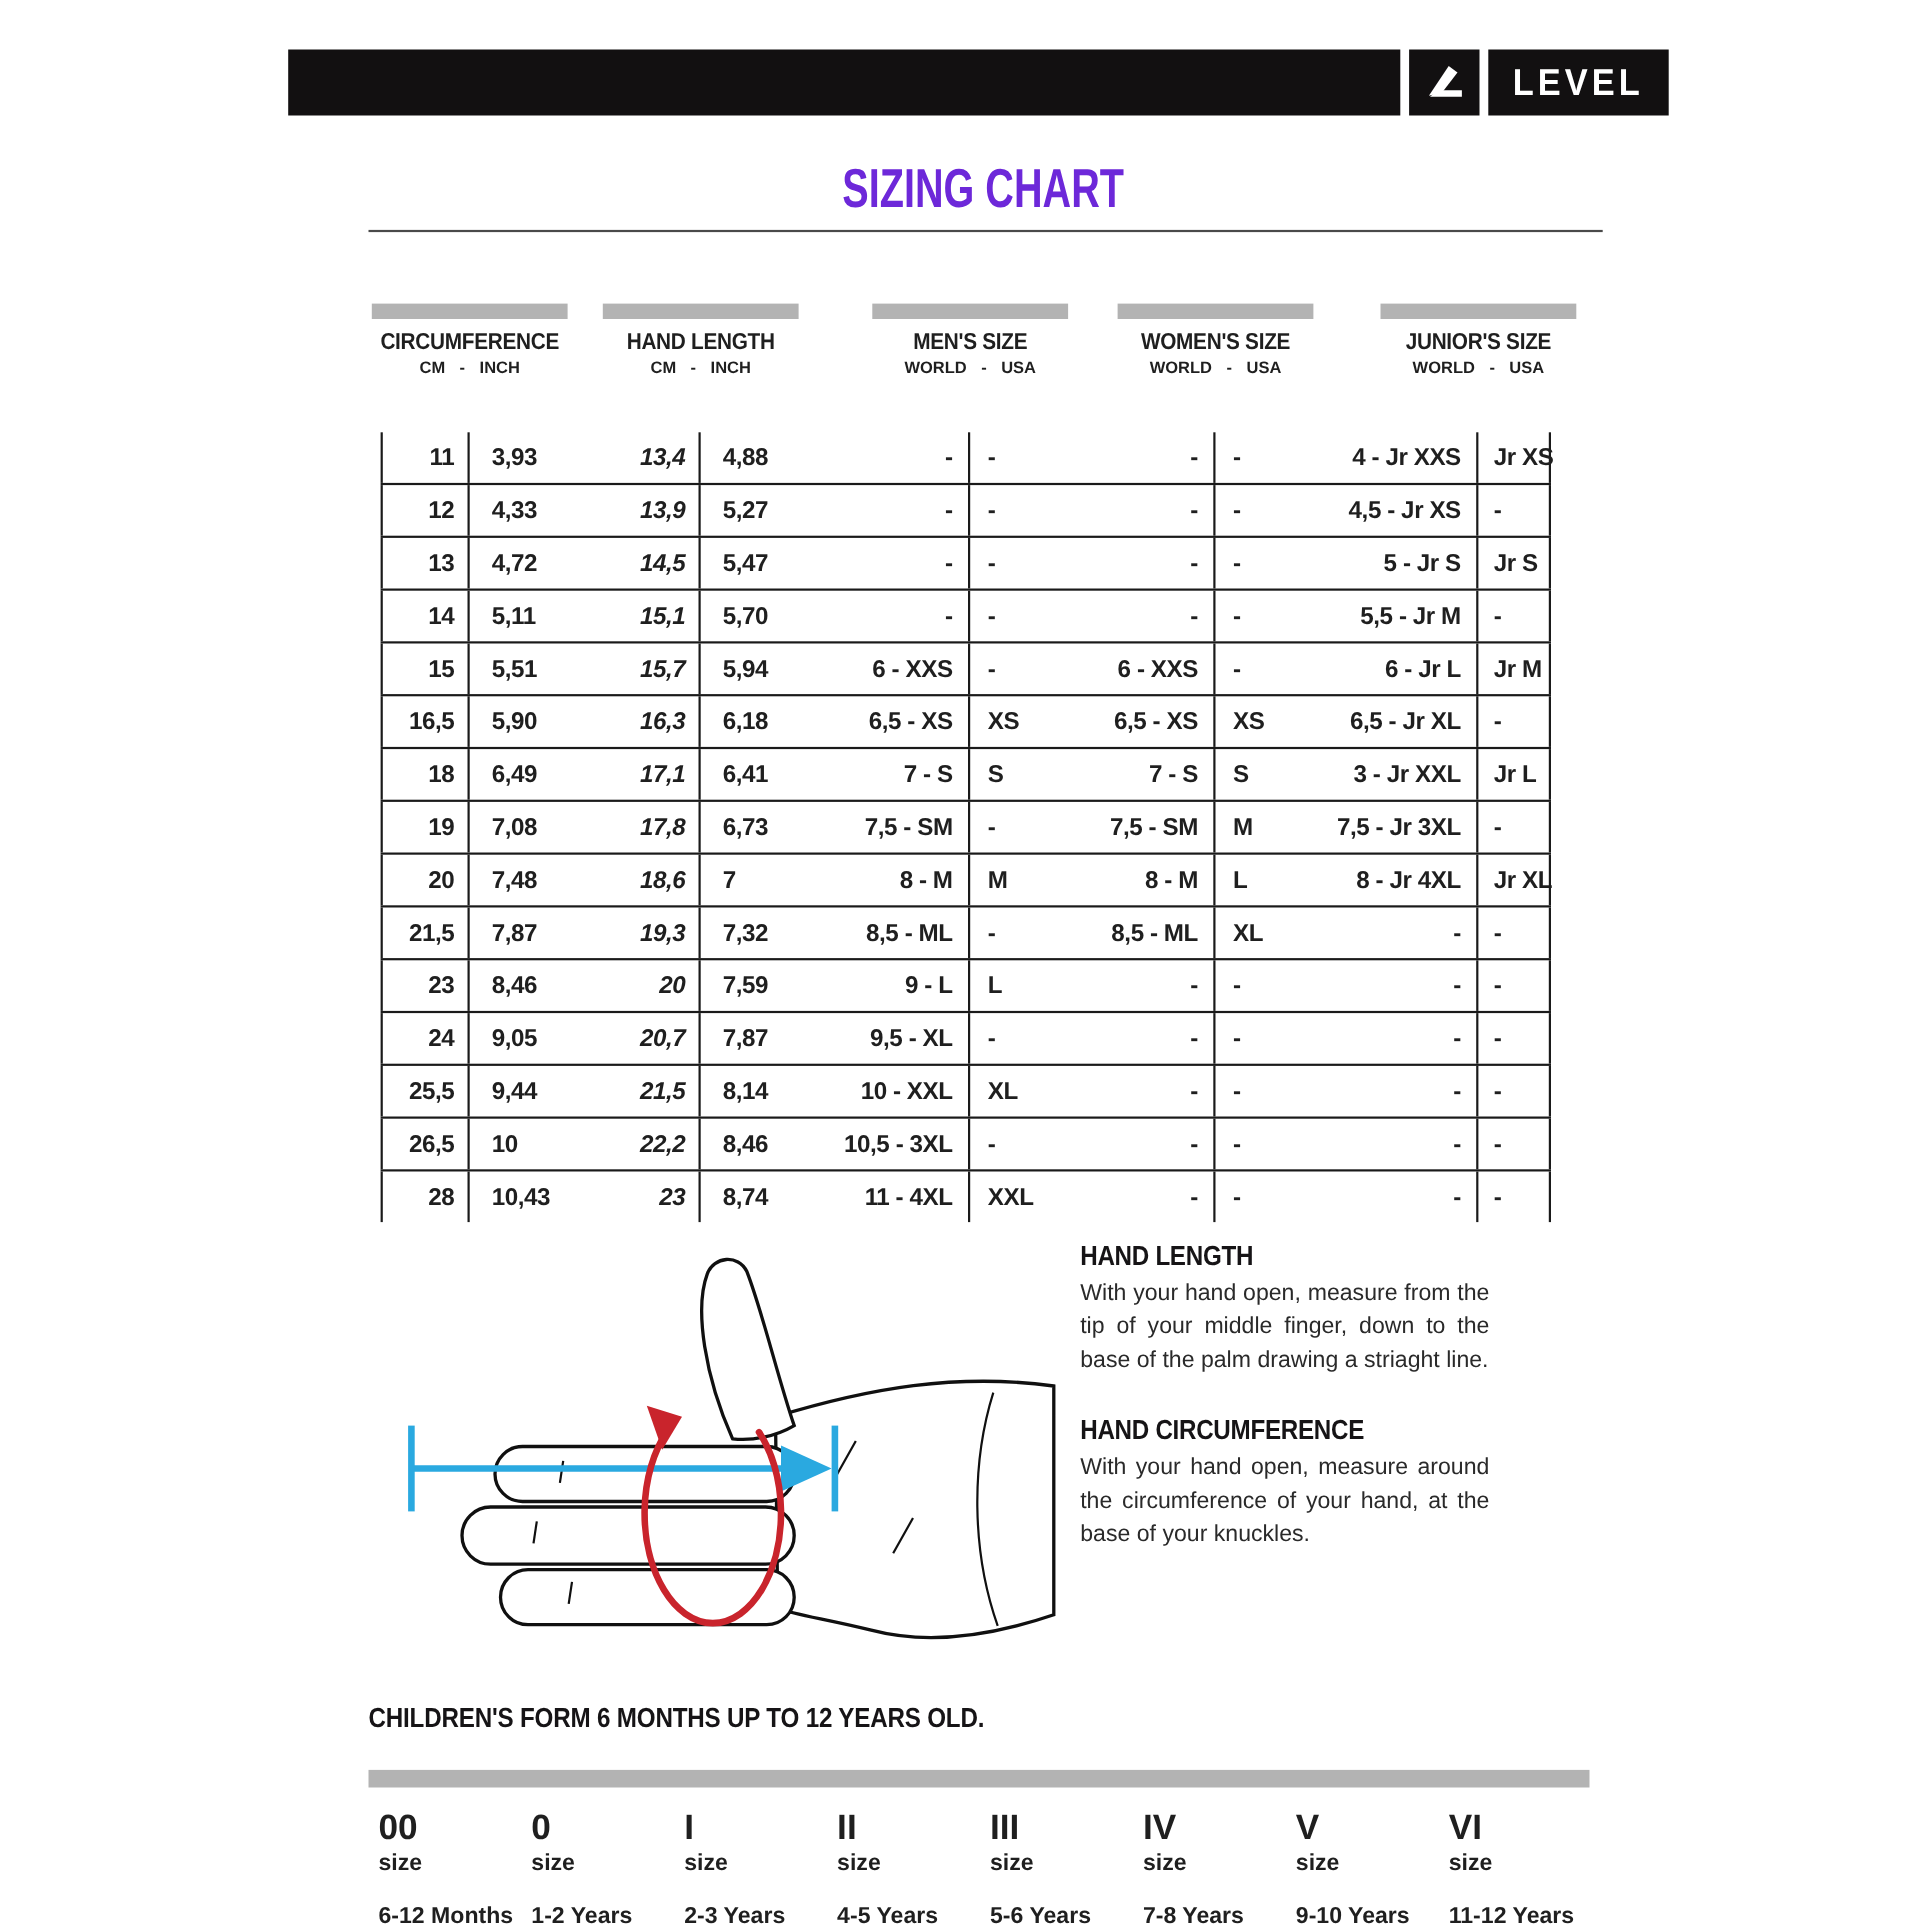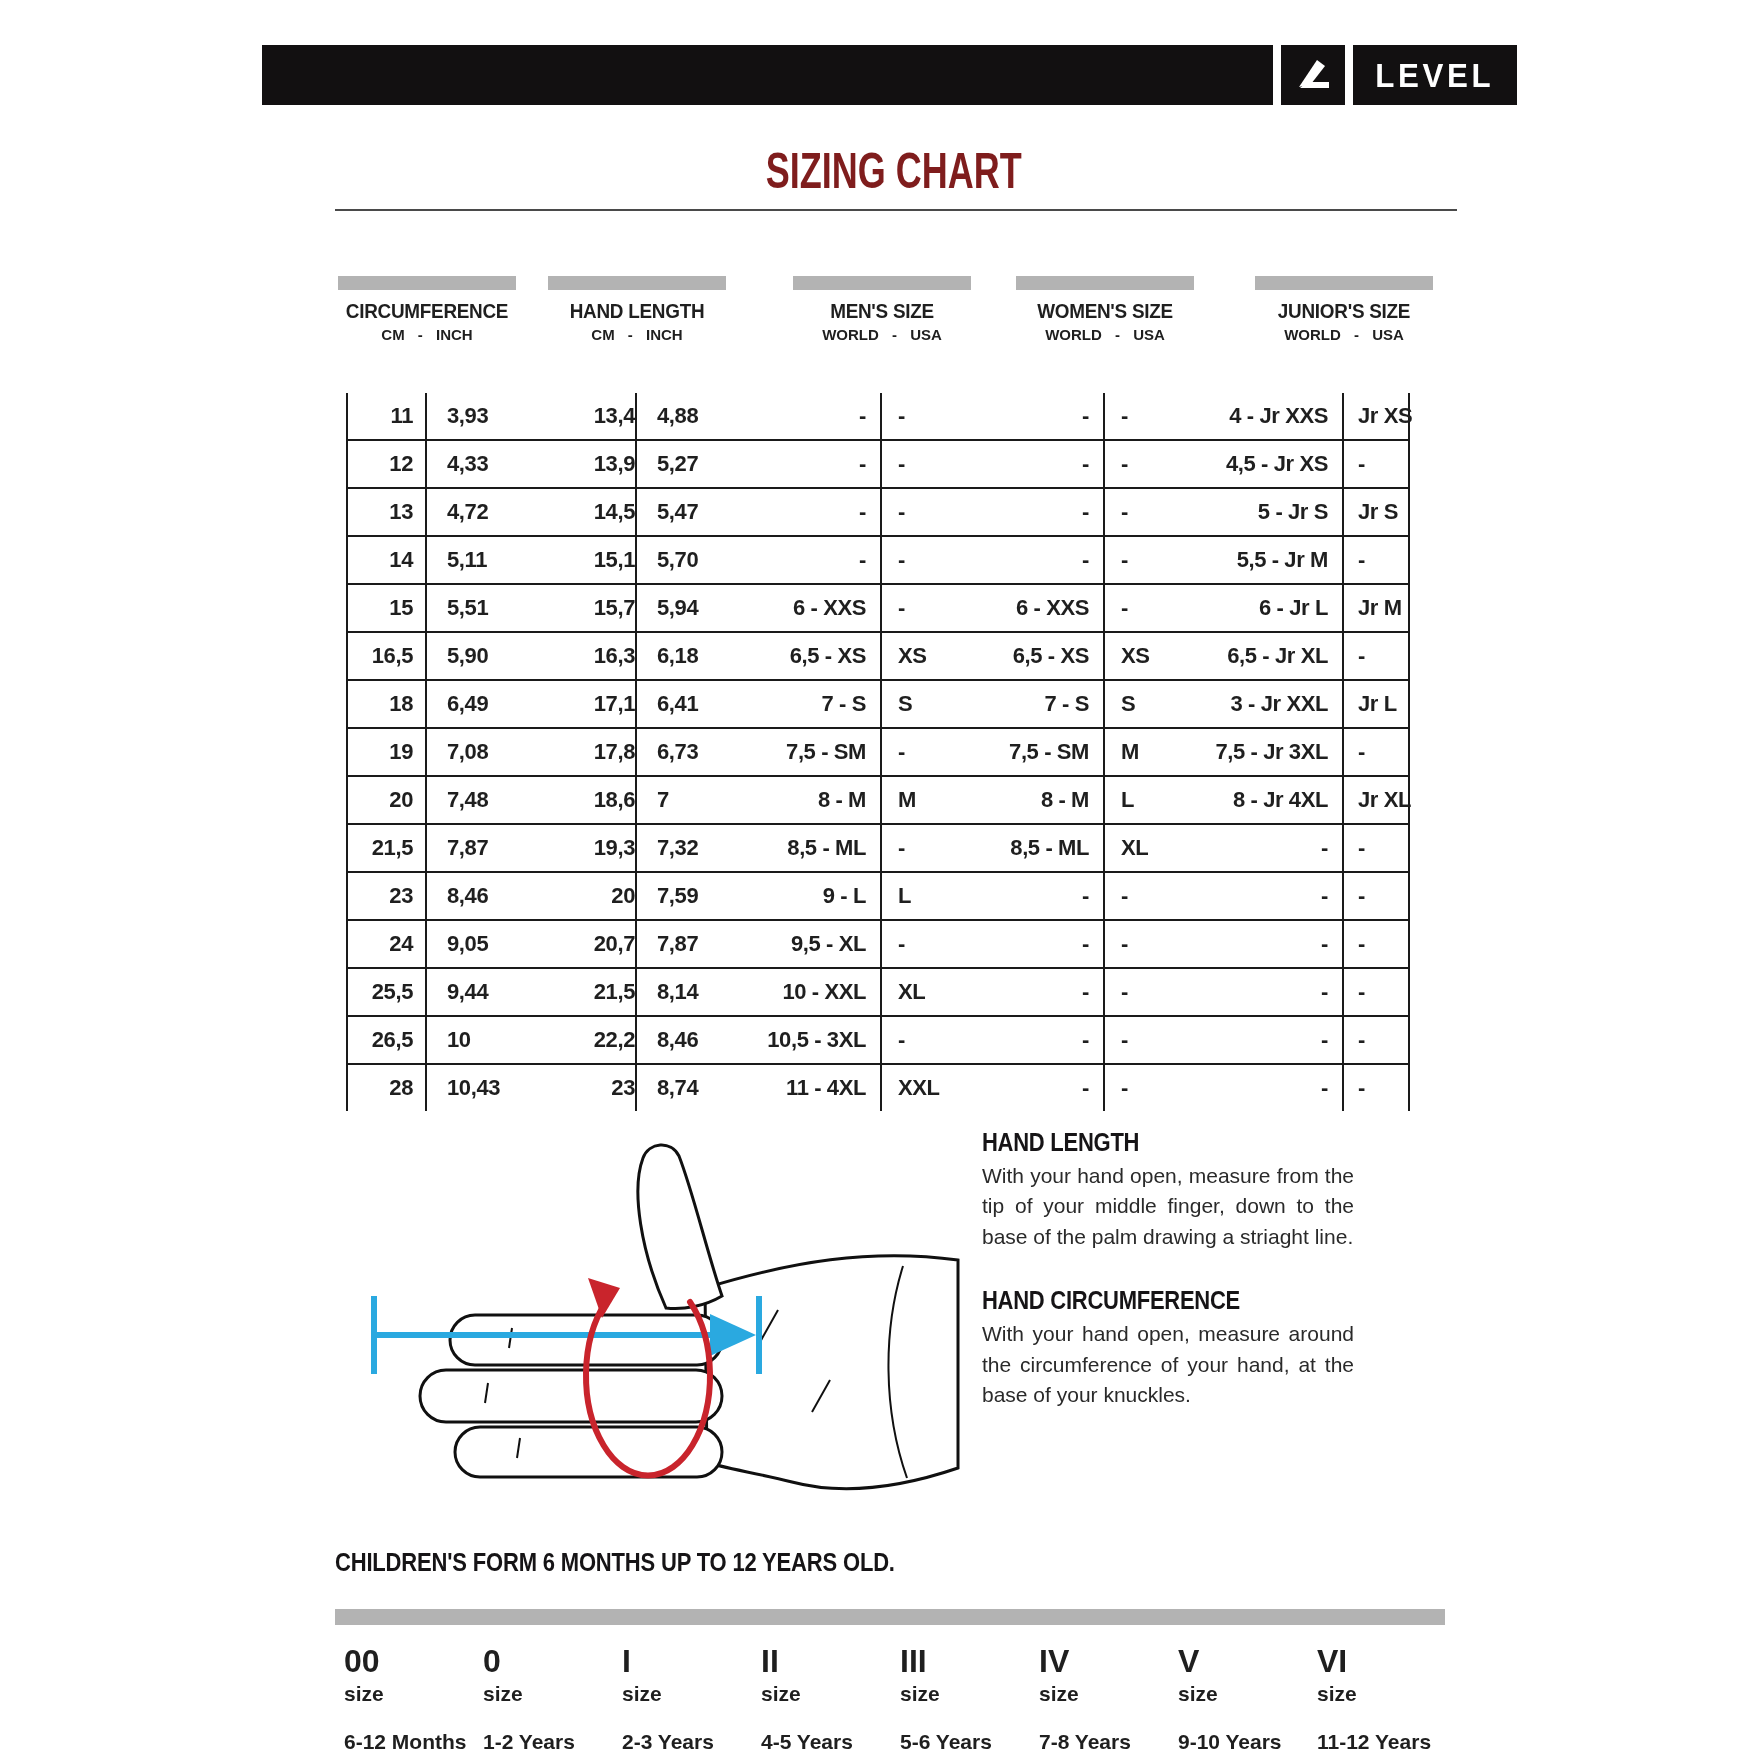--- a/index.html
+++ b/index.html
@@ -17,38 +17,38 @@
   }
   
   .topbar{position:absolute;left:262px;top:45px;width:1011px;height:60px;background:var(--ink);}
   .logo-icon-box{position:absolute;left:1281px;top:45px;width:64px;height:60px;background:var(--ink);
     display:flex;align-items:center;justify-content:center;}
   .logo-text-box{position:absolute;left:1353px;top:45px;width:164px;height:60px;background:var(--ink);
     display:flex;align-items:center;justify-content:center;color:#fff;font-size:34px;font-weight:700;letter-spacing:4px;}
   .logo-text-box span{transform:scaleX(.92);display:inline-block;}
   
   .title{position:absolute;left:494px;top:142px;width:800px;text-align:center;
-    font-size:50px;font-weight:700;color:#7f1d1d;white-space:nowrap;}
+    font-size:50px;font-weight:700;color:#6d28d9;white-space:nowrap;}
   .title span{display:inline-block;transform:scaleX(.72);letter-spacing:0px;}
   .title-rule{position:absolute;left:335px;top:209px;width:1122px;height:2px;background:#4a4a4a;}
   
   .ghead{position:absolute;top:276px;width:220px;text-align:center;}
   .ghead.g0{left:317px;} .ghead.g1{left:527px;} .ghead.g2{left:772px;} .ghead.g3{left:995px;} .ghead.g4{left:1234px;}
   .gbar{width:178px;height:14px;background:var(--bar);margin:0 auto 9px auto;}
   .glabel{font-size:21px;font-weight:600;letter-spacing:-0.3px;white-space:nowrap;transform:scaleX(.9);}
   .gsub{font-size:15px;font-weight:600;margin-top:3px;word-spacing:9px;white-space:nowrap;}
   
   .size-table{position:absolute;left:346px;top:393px;width:1064px;}
   .trow{display:flex;height:46px;align-items:stretch;border-bottom:2px solid var(--line);}
   .trow:last-child{border-bottom:none;}
   .trow>div{display:flex;align-items:center;box-sizing:border-box;
     font-size:22px;font-weight:600;letter-spacing:-0.4px;white-space:nowrap;}
   .c0{width:81px; justify-content:flex-end;padding-right:12px;border-left:2px solid var(--line);border-right:2px solid var(--line);}
   .c1{width:105px;justify-content:flex-start;padding-left:20px;}
-  .c2{width:105px;justify-content:flex-end;padding-right:0;border-right:2px solid var(--line);}
+  .c2{width:105px;justify-content:flex-end;padding-right:12px;border-right:2px solid var(--line);font-style:italic;}
   .c3{width:85px; justify-content:flex-start;padding-left:20px;}
   .c4{width:160px;justify-content:flex-end;padding-right:14px;border-right:2px solid var(--line);}
   .c5{width:70px; justify-content:flex-start;padding-left:16px;}
   .c6{width:153px;justify-content:flex-end;padding-right:14px;border-right:2px solid var(--line);}
   .c7{width:70px; justify-content:flex-start;padding-left:16px;}
   .c8{width:169px;justify-content:flex-end;padding-right:14px;border-right:2px solid var(--line);}
   .c9{width:66px; justify-content:flex-start;padding-left:14px;border-right:2px solid var(--line);}
   
   .hand-illustration{position:absolute;left:360px;top:1130px;width:600px;height:430px;}
   .hand-stroke{fill:#ffffff;stroke:#101010;stroke-width:3;}

